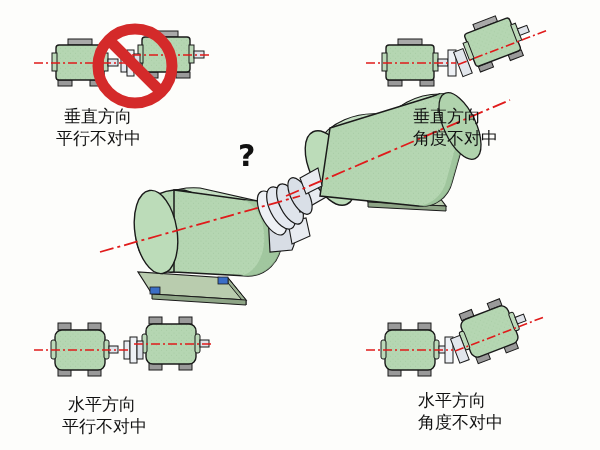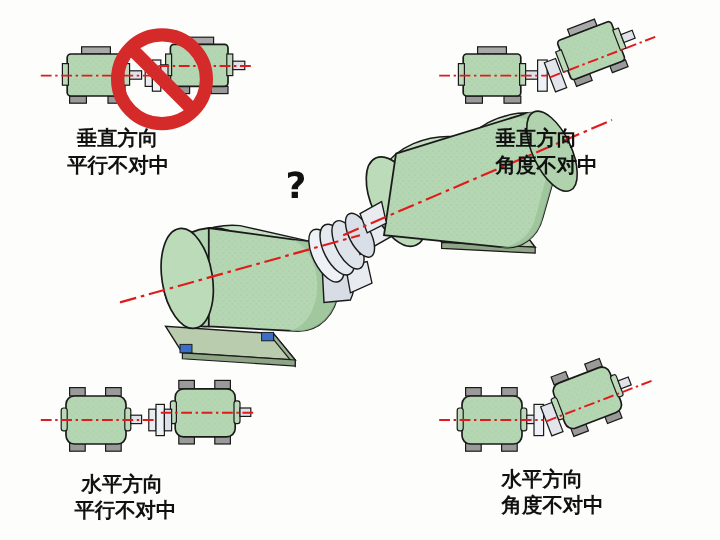--- a/index.html
+++ b/index.html
@@ -5,21 +5,21 @@
   html,body{margin:0;padding:0;}
   body{
     width:600px;height:450px;
     background:#fdfdfb;
     font-family:"DejaVu Sans","Liberation Sans",sans-serif;
     overflow:hidden;position:relative;
   }
   #stage{position:absolute;left:0;top:0;width:600px;height:450px;}
   .cap{
     position:absolute;
-    font-weight:bold;
+    font-weight:normal;
     color:#111111;
     font-size:17px;
     line-height:21px;
     letter-spacing:0px;
     white-space:pre;
     user-select:none;
   }
   .qmark{
     position:absolute;
     font-weight:bold;

